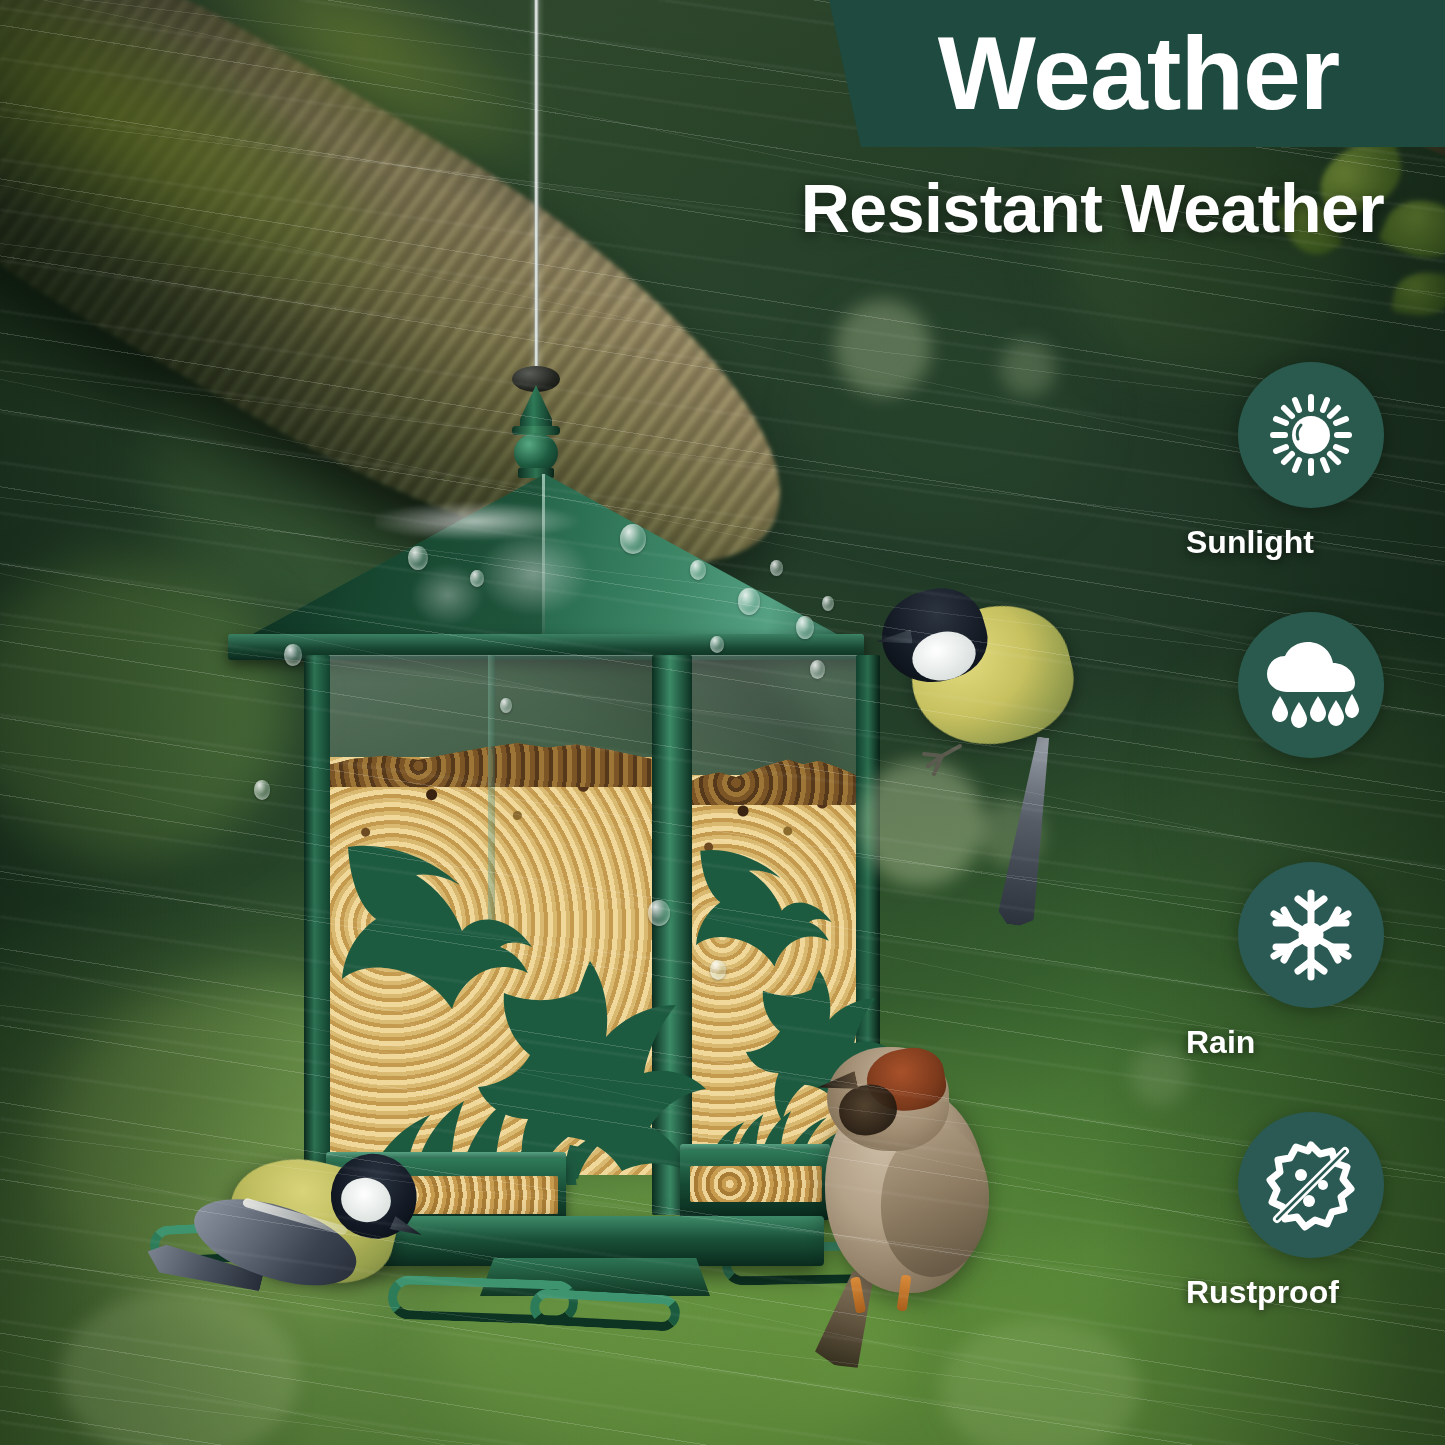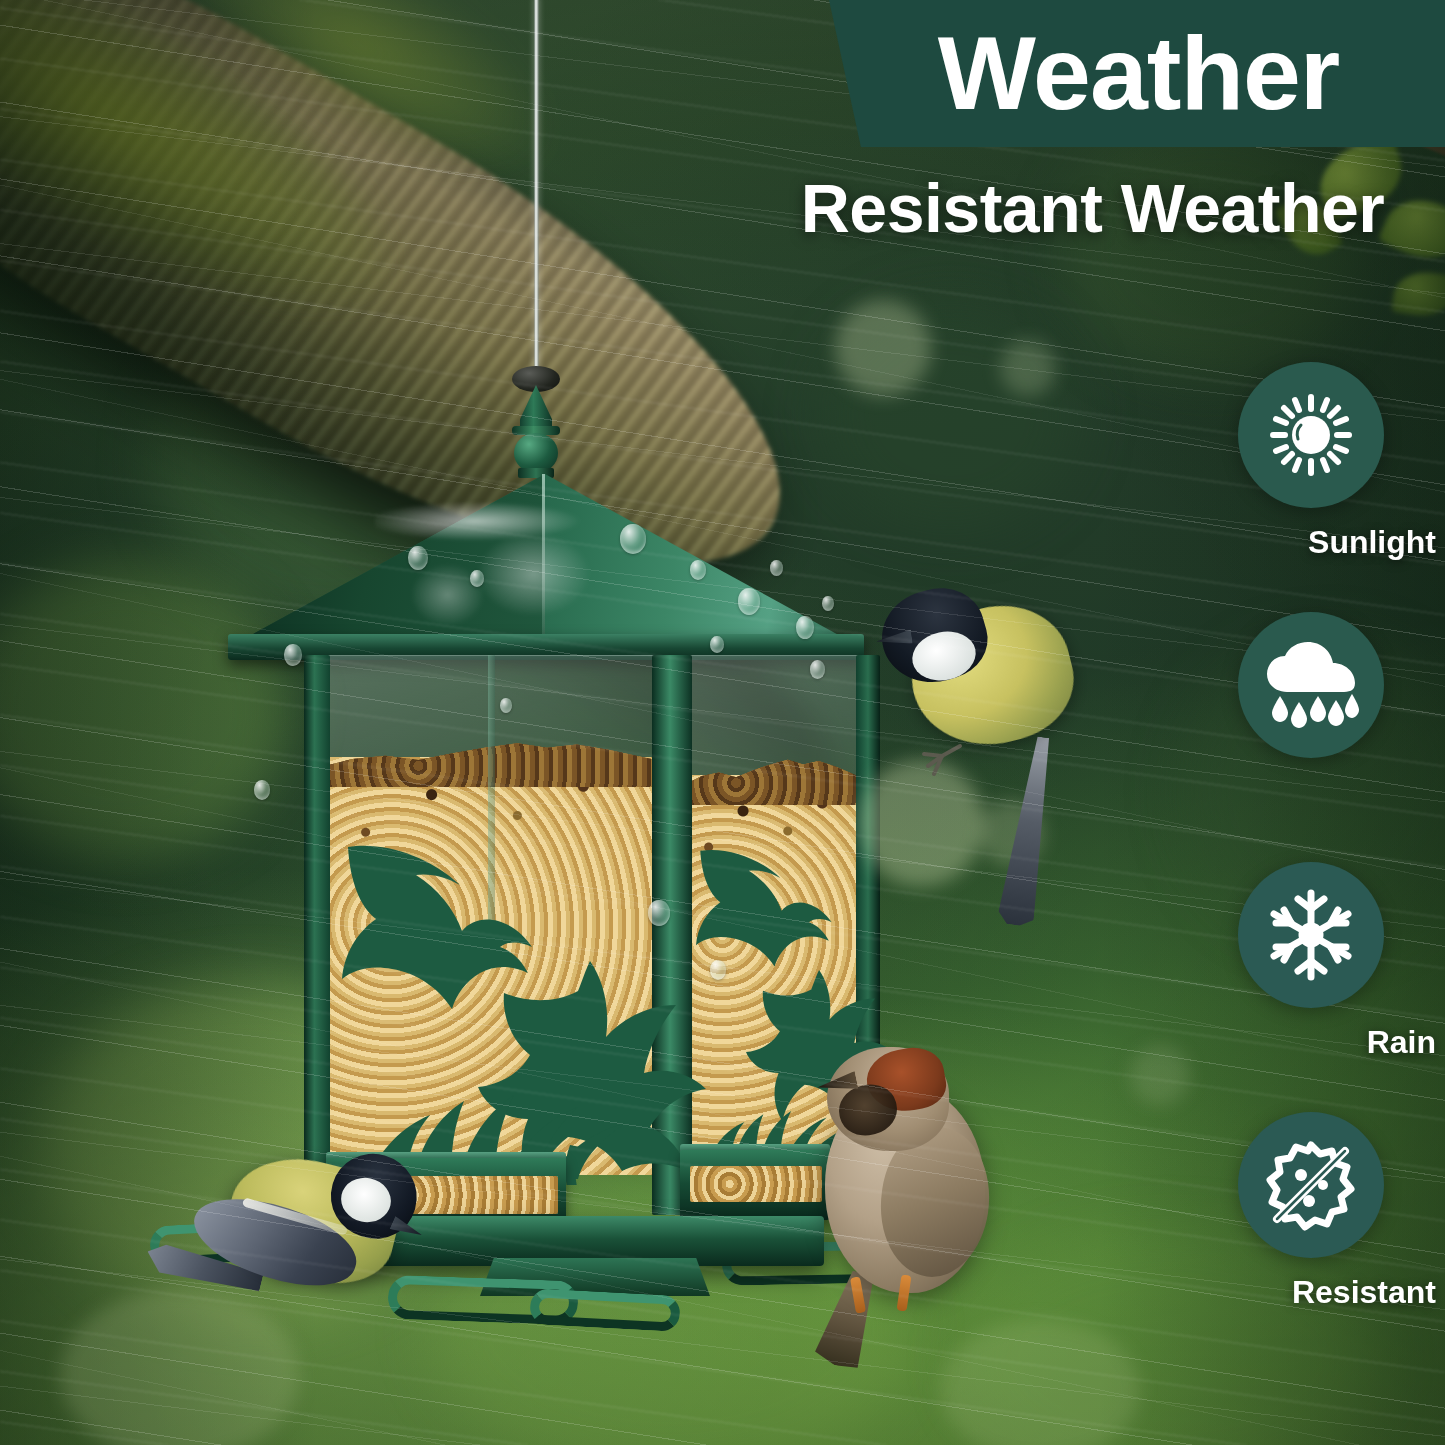--- a/index.html
+++ b/index.html
@@ -418,21 +418,21 @@
   }
   #title-sub{
     position:absolute;left:740px;top:162px;width:705px;height:92px;
     display:flex;align-items:center;justify-content:center;
     color:#ffffff;font-size:68px;font-weight:700;letter-spacing:-.5px;
     text-shadow:0 3px 14px rgba(0,0,0,.55);
   }
 
   
   #features{position:absolute;left:1186px;top:362px;width:250px;height:1000px;}
-  .feature{position:absolute;left:0;width:250px;text-align:right;}
+  .feature{position:absolute;left:0;width:250px;text-align:left;}
   .f0{top:0;} .f1{top:250px;} .f2{top:500px;} .f3{top:750px;}
   .fcircle{
     width:146px;height:146px;border-radius:50%;margin:0 auto;
     background:#2a5a4e;
     display:flex;align-items:center;justify-content:center;
     box-shadow:0 4px 18px rgba(0,0,0,.30);
   }
   .f2 .fcircle,.f3 .fcircle{background:#2b5a54;}
   .flabel{
     margin-top:16px;color:#ffffff;font-size:32px;font-weight:700;
@@ -715,17 +715,17 @@
         <svg width="92" height="92" viewBox="0 0 92 92">
           <path fill="none" stroke="#ffffff" stroke-width="7" stroke-linejoin="round" d="M46 6 L55 15 L67 12 L70 24 L82 28 L78 40 L86 50 L76 58 L79 70 L67 73 L62 85 L50 81 L40 88
                L32 78 L20 80 L18 68 L7 63 L12 51 L5 41 L15 33 L13 21 L25 19 L31 8 L43 12 Z"></path>
           <circle cx="36" cy="36" r="6" fill="#ffffff"></circle>
           <circle cx="58" cy="46" r="5" fill="#ffffff"></circle>
           <circle cx="44" cy="62" r="6" fill="#ffffff"></circle>
           <path d="M12 80 L80 12" stroke="#ffffff" stroke-width="8" stroke-linecap="round"></path>
           <path d="M12 80 L80 12" stroke="#2b5a54" stroke-width="2.5" stroke-linecap="round"></path>
         </svg>
       </div>
-      <div class="flabel">Resistant</div>
+      <div class="flabel">Rustproof</div>
     </div>
 
   </div>
 </div>
 
 </body></html>

